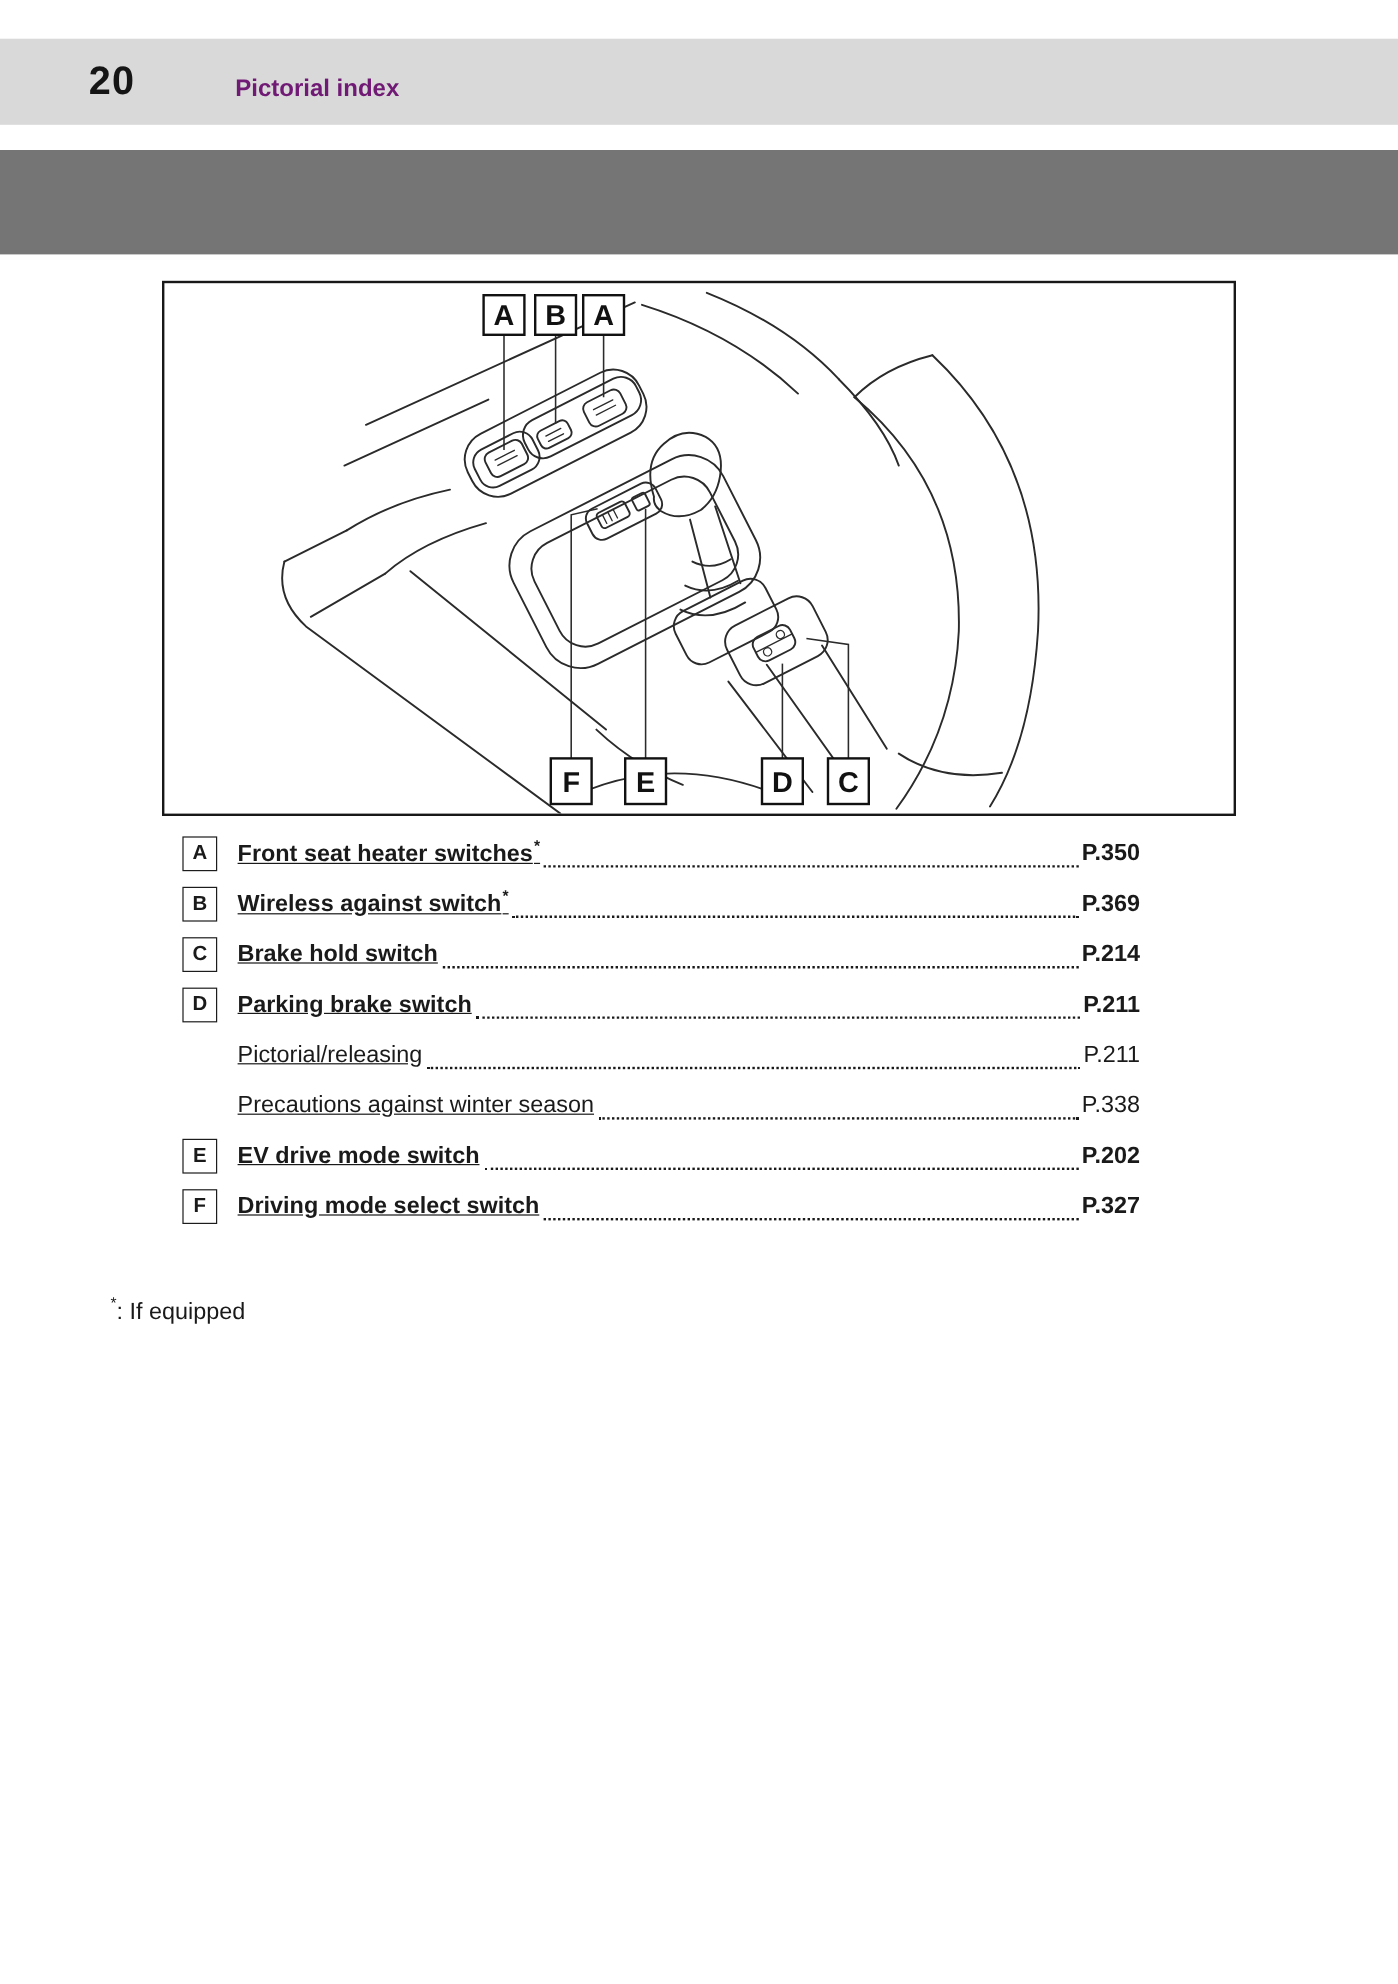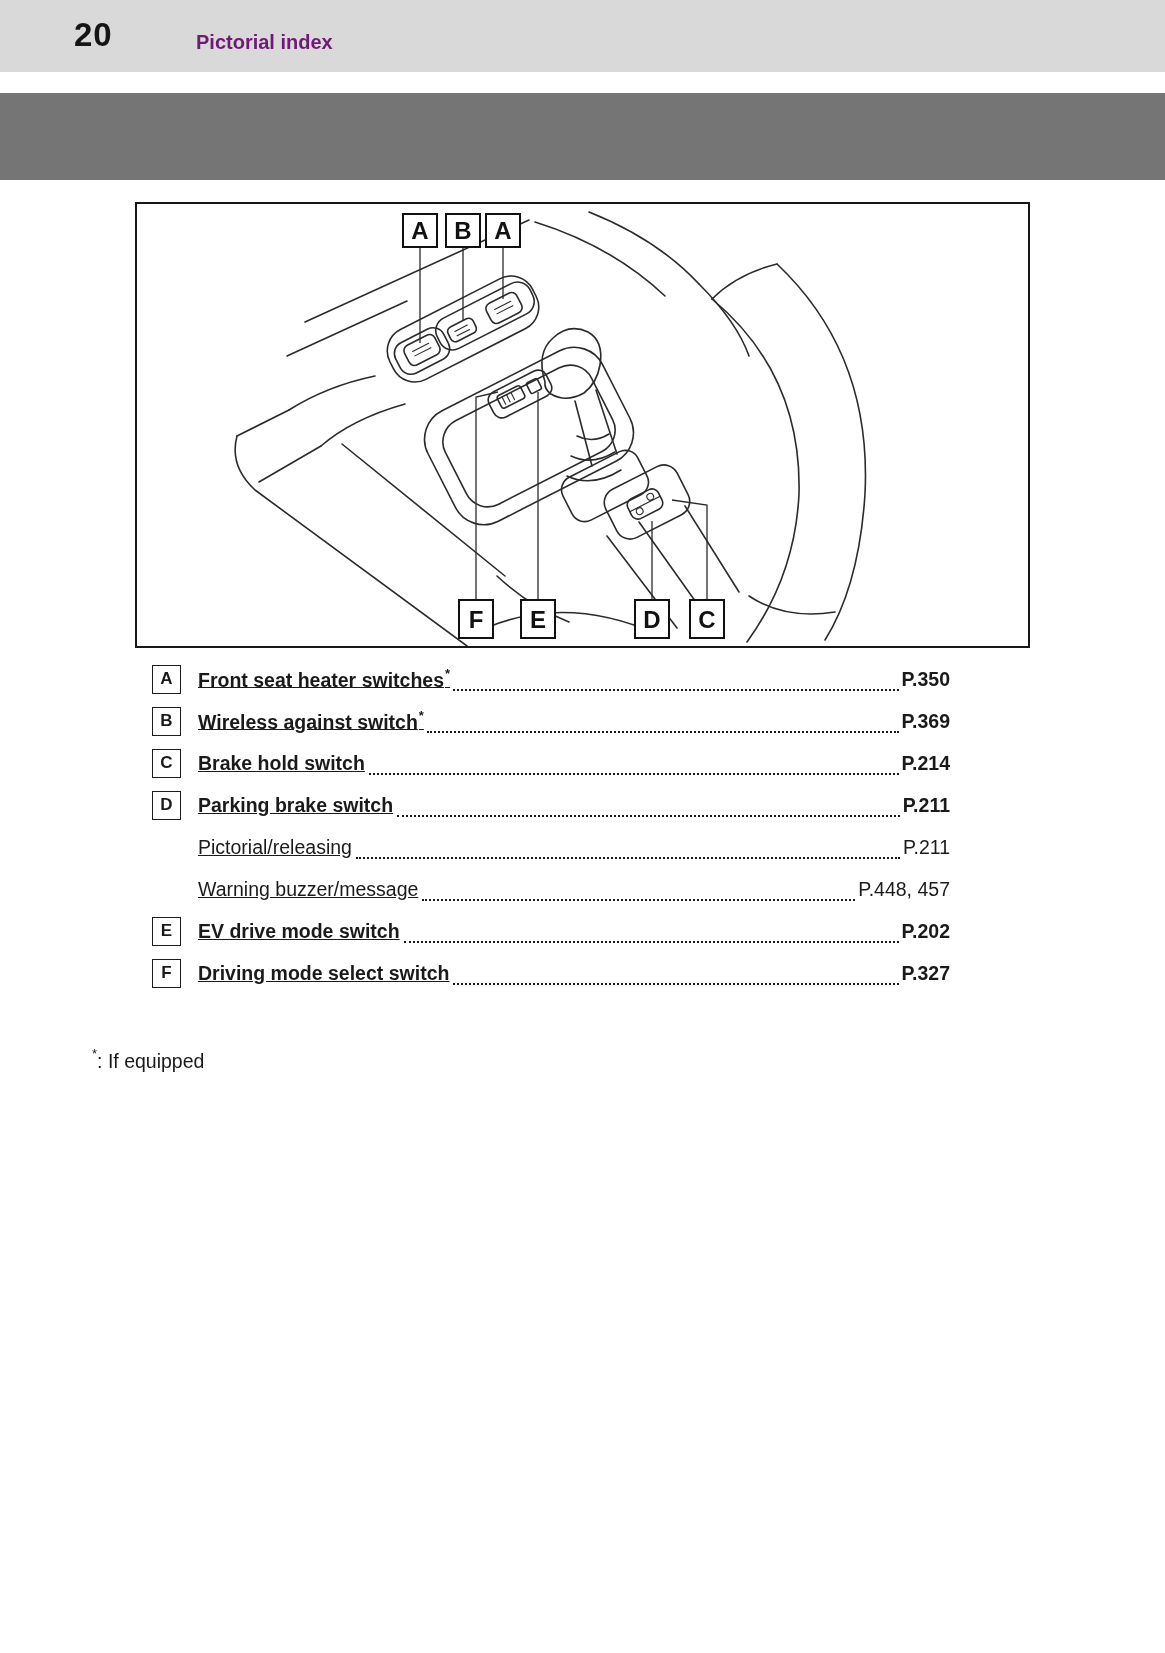--- a/index.html
+++ b/index.html
@@ -3,20 +3,21 @@
 <meta charset="utf-8">
 <style>
   html,body{margin:0;padding:0;background:#ffffff;}
   .page{
     position:relative;
     width:1165px;height:1379px;
     background:#ffffff;
     font-family:"Liberation Sans", sans-serif;
     color:#1a1a1a;
     overflow:hidden;
+    margin-top:32px;
   }
   
   .header-bar{
     position:absolute;left:0;top:0;width:1165px;height:72px;
     background:#d9d9d9;
   }
   .page-number{
     position:absolute;left:74px;top:16px;
     font-size:33px;font-weight:bold;letter-spacing:1px;color:#151515;
   }
@@ -248,27 +249,27 @@
       <span class="pg">P.211</span>
     </div>
 
     <div class="row sub">
       <span class="lbl"></span>
       <span class="ttl"><span>Pictorial/releasing</span></span>
       <span class="leader"></span>
       <span class="pg">P.211</span>
     </div>
 
-
     <div class="row sub">
       <span class="lbl"></span>
-      <span class="ttl"><span>Warning buzzer/message</span></span>
-      <span class="leader"></span>
-      <span class="pg">P.448, 457</span>
-    </div>
+      <span class="ttl"><span>Precautions against winter season</span></span>
+      <span class="leader"></span>
+      <span class="pg">P.338</span>
+    </div>
+
 
     <div class="row main">
       <span class="lbl">
           <span>E</span>
         </span>
       <span class="ttl"><span>EV drive mode switch</span></span>
       <span class="leader"></span>
       <span class="pg">P.202</span>
     </div>
 

